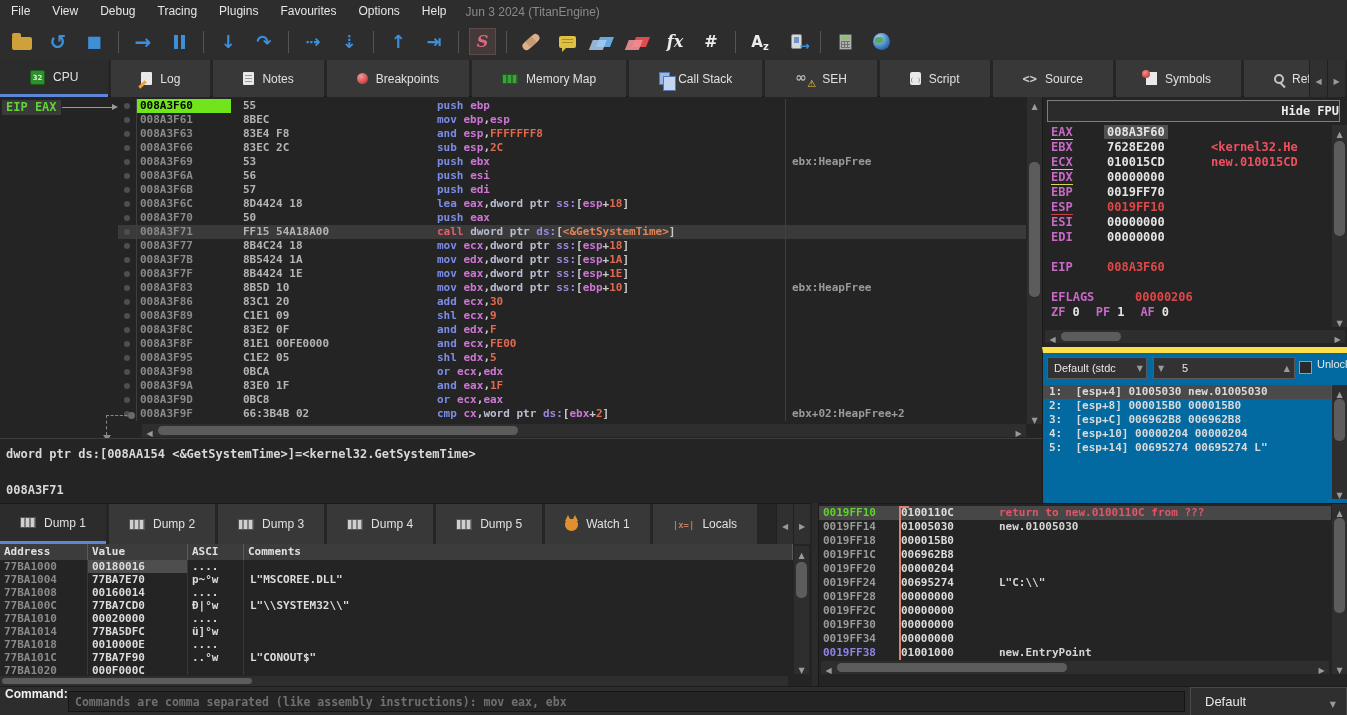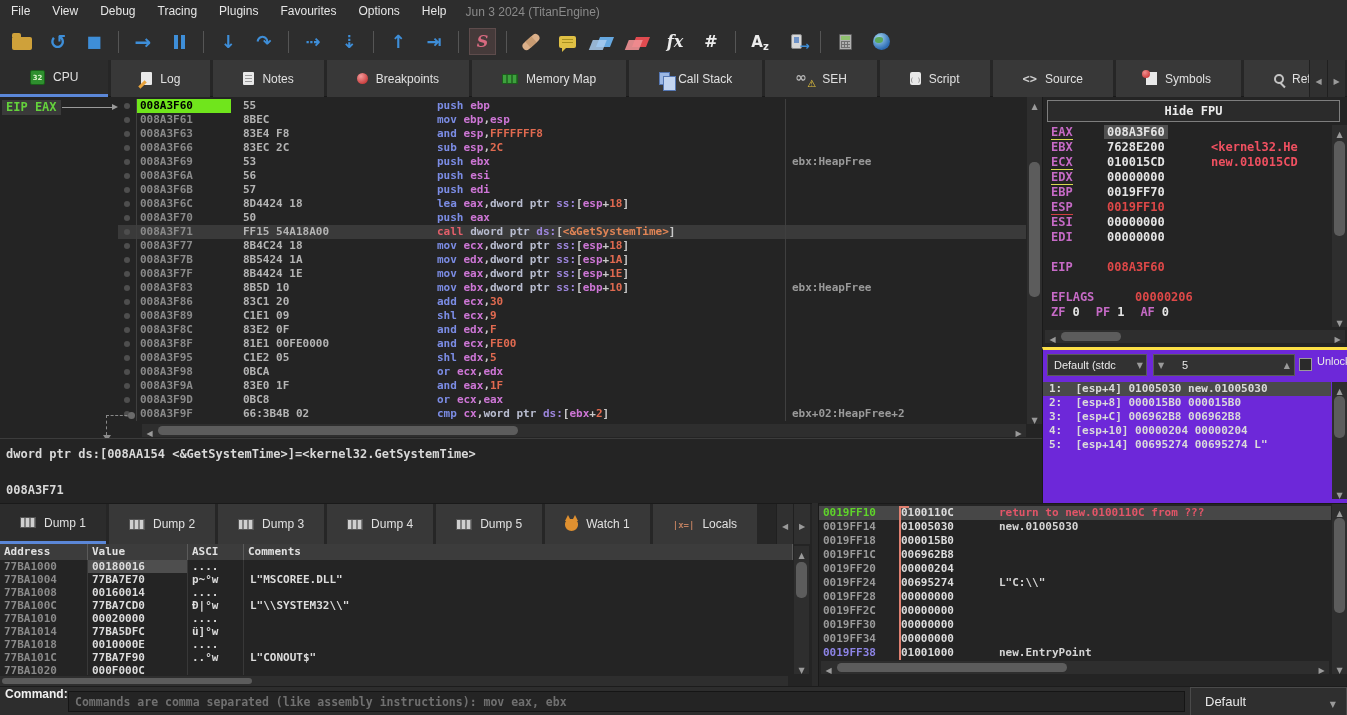--- a/index.html
+++ b/index.html
@@ -115,36 +115,36 @@
   .sbthumb{position:absolute;background:#5c5c5c;border-radius:5px}
   .sbar{position:absolute;width:15px;height:13px;display:flex;align-items:center;justify-content:center}
 
   
   #infopane{position:absolute;left:0;top:438px;width:1042px;height:65px;background:#242424;border-top:1px solid #3c3c3c}
   #infoline{position:absolute;left:6px;top:8px;font:bold 12px "DejaVu Sans Mono",monospace;color:#d8d8d8;white-space:pre}
   #statusaddr{position:absolute;left:6px;top:44px;font:bold 12px "DejaVu Sans Mono",monospace;color:#d8d8d8}
 
   
   #regs{position:absolute;left:1042px;top:97px;width:305px;height:250px;background:#242424;border-left:1px solid #1a1a1a}
-  #hidefpu{position:absolute;left:4px;top:3px;right:7px;height:22px;border:1px solid #7e7e7e;background:#2b2b2b;color:#ececec;font:bold 12px "DejaVu Sans Mono",monospace;text-align:center;line-height:20px}
+  #hidefpu{position:absolute;left:4px;top:3px;right:7px;height:22px;border:1px solid #7e7e7e;background:#2b2b2b;color:#ececec;font:bold 12px "DejaVu Sans Mono",monospace;text-align:right;line-height:20px}
   #reglist{position:absolute;left:0;top:28px;right:16px;bottom:20px;overflow:hidden}
   .rrow{height:15px;line-height:15px;position:relative;font:bold 12px "DejaVu Sans Mono",monospace;padding-left:8px}
   .rn{color:#c66ac6;display:inline-block}
   .rn.u-y{border-bottom:1px solid #d8d850}
   .rn.u-r{border-bottom:1px solid #d04040}
   .rv{position:absolute;left:64px;color:#e4e4e4}
   .rv.wide{left:92px}
   .rv.red{color:#de4848}
   .rv.selv{background:#505050;padding:0 3px;margin-left:-3px}
   .rx{position:absolute;left:168px;color:#ef5060;white-space:pre}
   .fn{color:#c66ac6;margin-right:7px}
   .fv{color:#e4e4e4;margin-right:16px}
 
   
-  #argspane{position:absolute;left:1042px;top:347px;width:305px;height:156px;background:#6d28d9;border-left:1px solid #1a1a1a;border-top:3px solid #fde047}
+  #argspane{position:absolute;left:1042px;top:347px;width:305px;height:156px;background:#0369a1;border-left:1px solid #1a1a1a;border-top:6px solid #fde047}
   .ddbox{position:absolute;top:4px;height:22px;background:#323232;border:1px solid #5a5a5a;color:#e8e8e8;font-size:11px;line-height:20px}
   #convdd{left:4px;width:100px}
   #convdd .ddtext{position:absolute;left:6px;right:16px;overflow:hidden;white-space:nowrap}
   .ddarrow{position:absolute;right:3px;top:0;bottom:0;display:flex;align-items:center}
   #depthspin{left:110px;width:142px}
   #depthspin .spdown{position:absolute;left:4px;top:0;bottom:0;display:flex;align-items:center}
   #depthspin .spup{position:absolute;right:4px;top:0;bottom:0;display:flex;align-items:center}
   #depthspin .spval{position:absolute;left:28px;top:0;line-height:20px}
   #lockbox{position:absolute;left:256px;top:8px;width:13px;height:13px;border:1px solid #9a9a9a;background:#2a2a2a}
   #locklabel{position:absolute;left:274px;top:5px;font-size:11px;color:#e8e8e8;white-space:nowrap}

